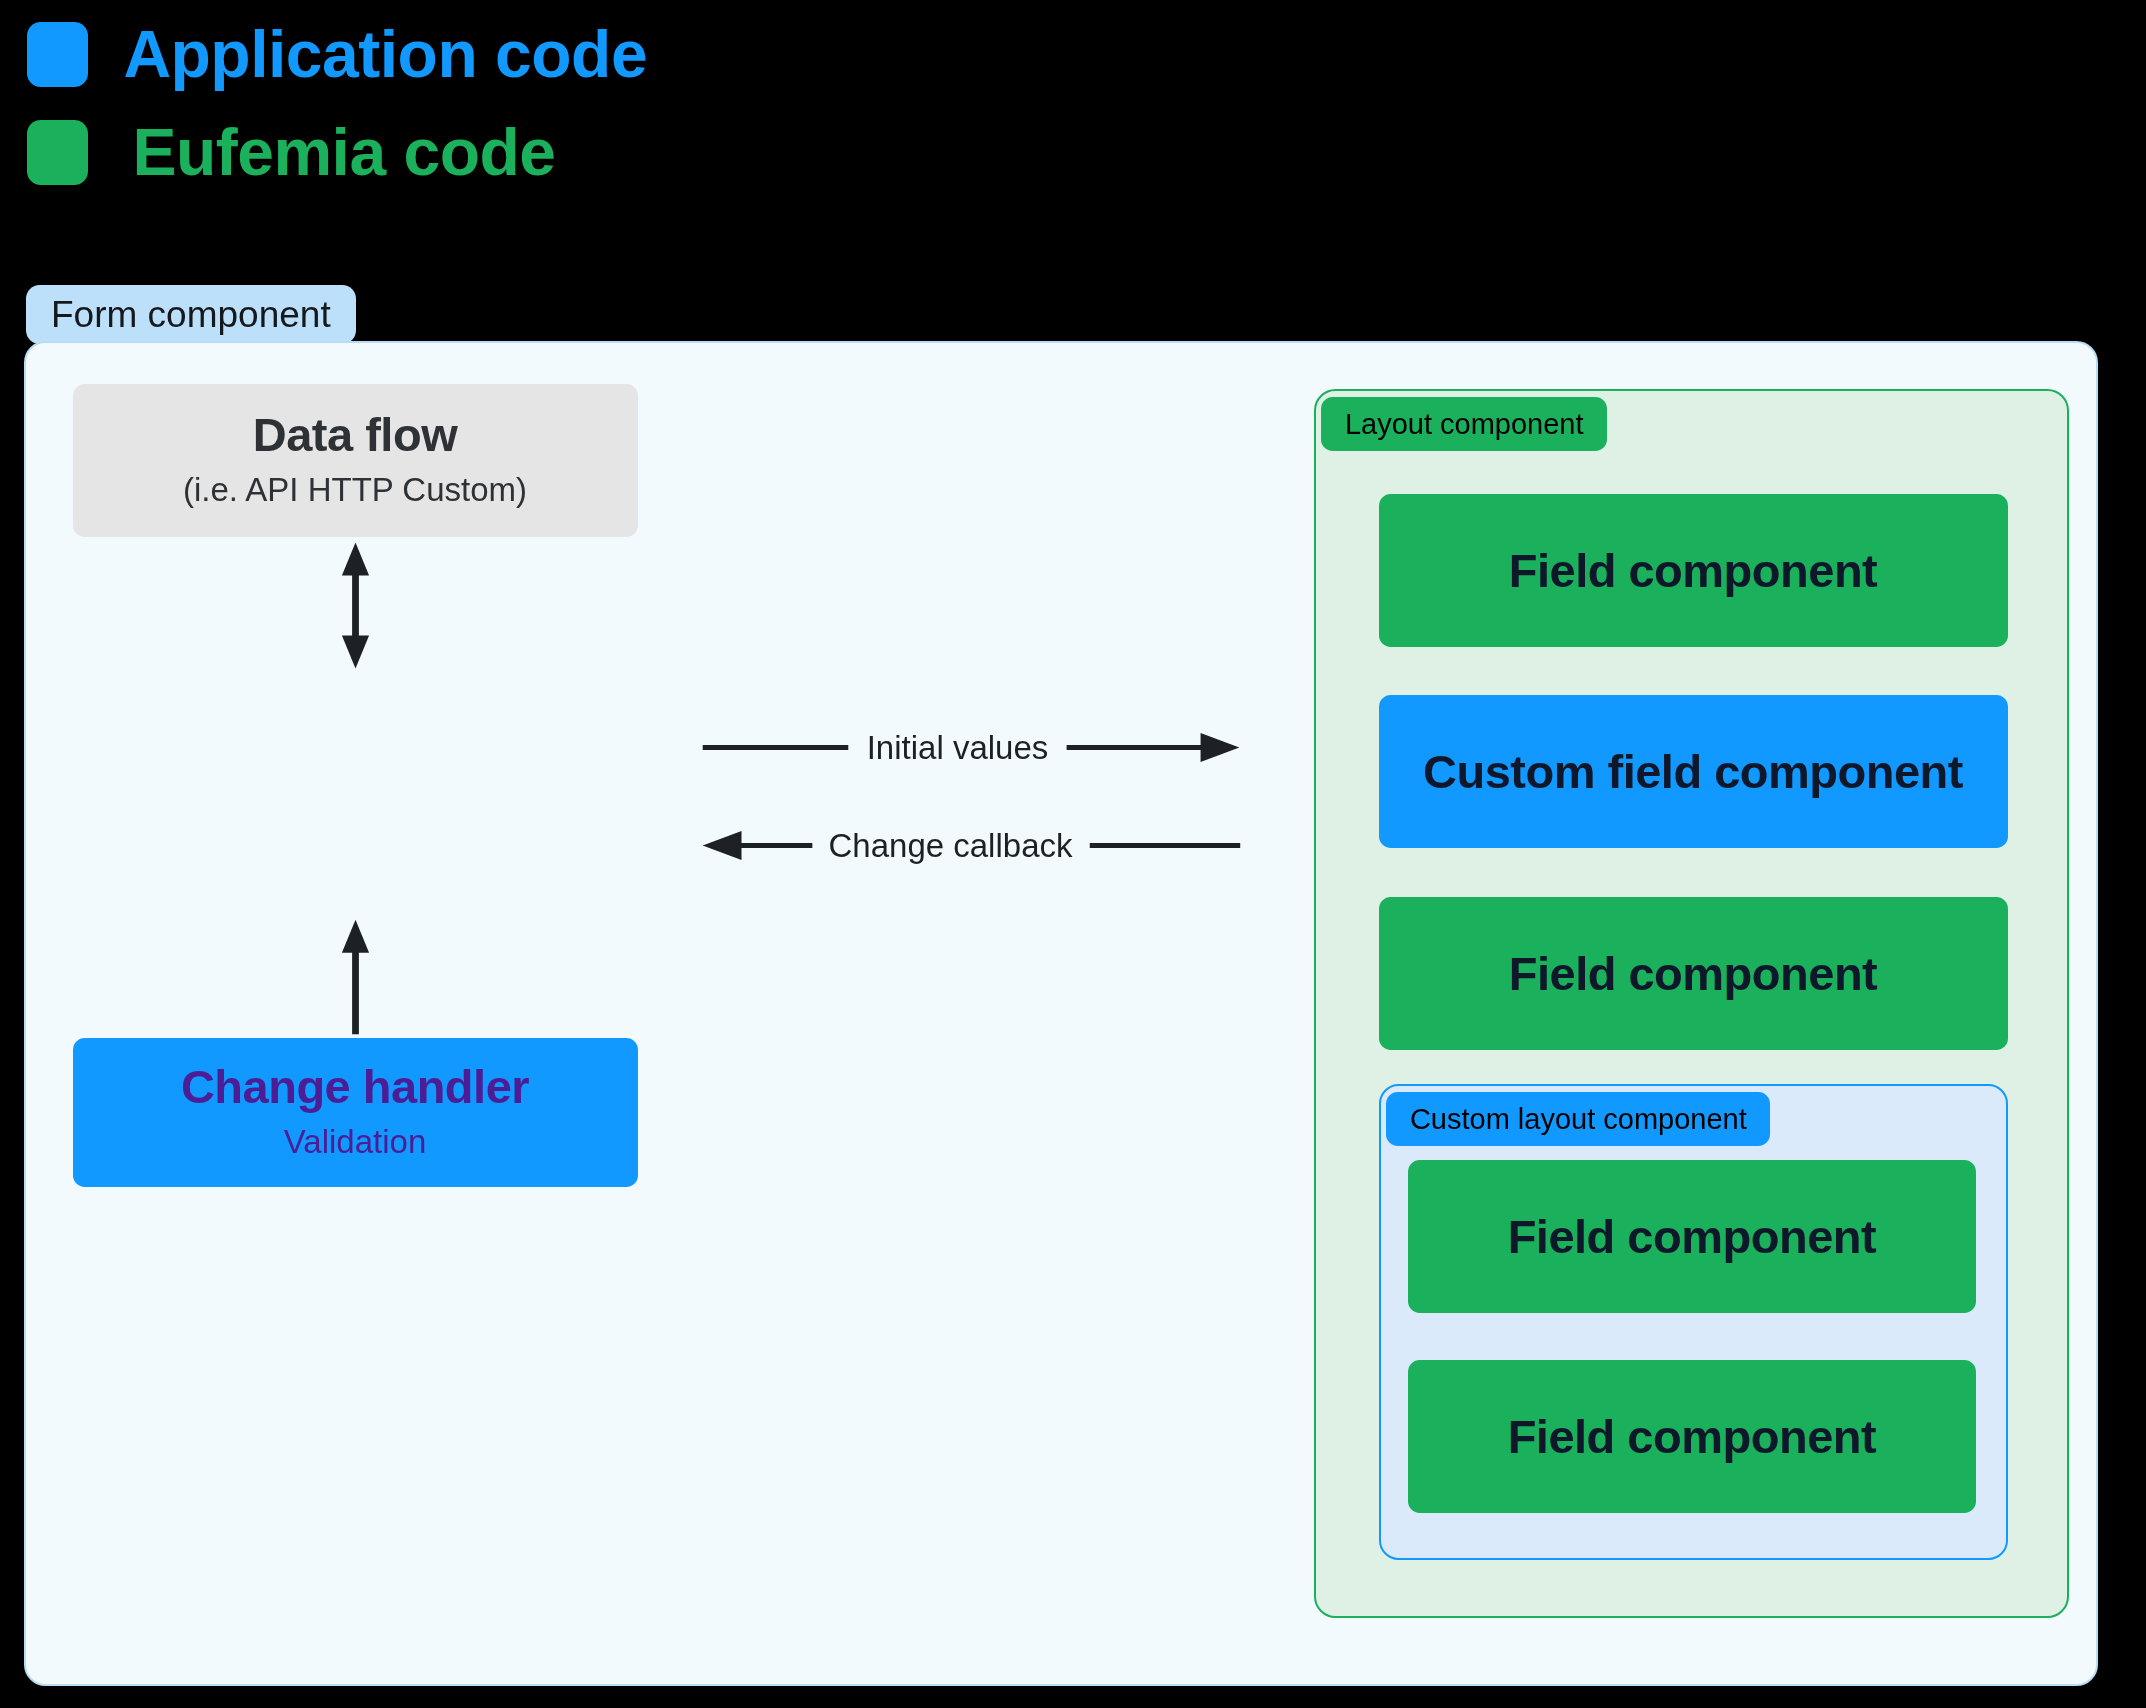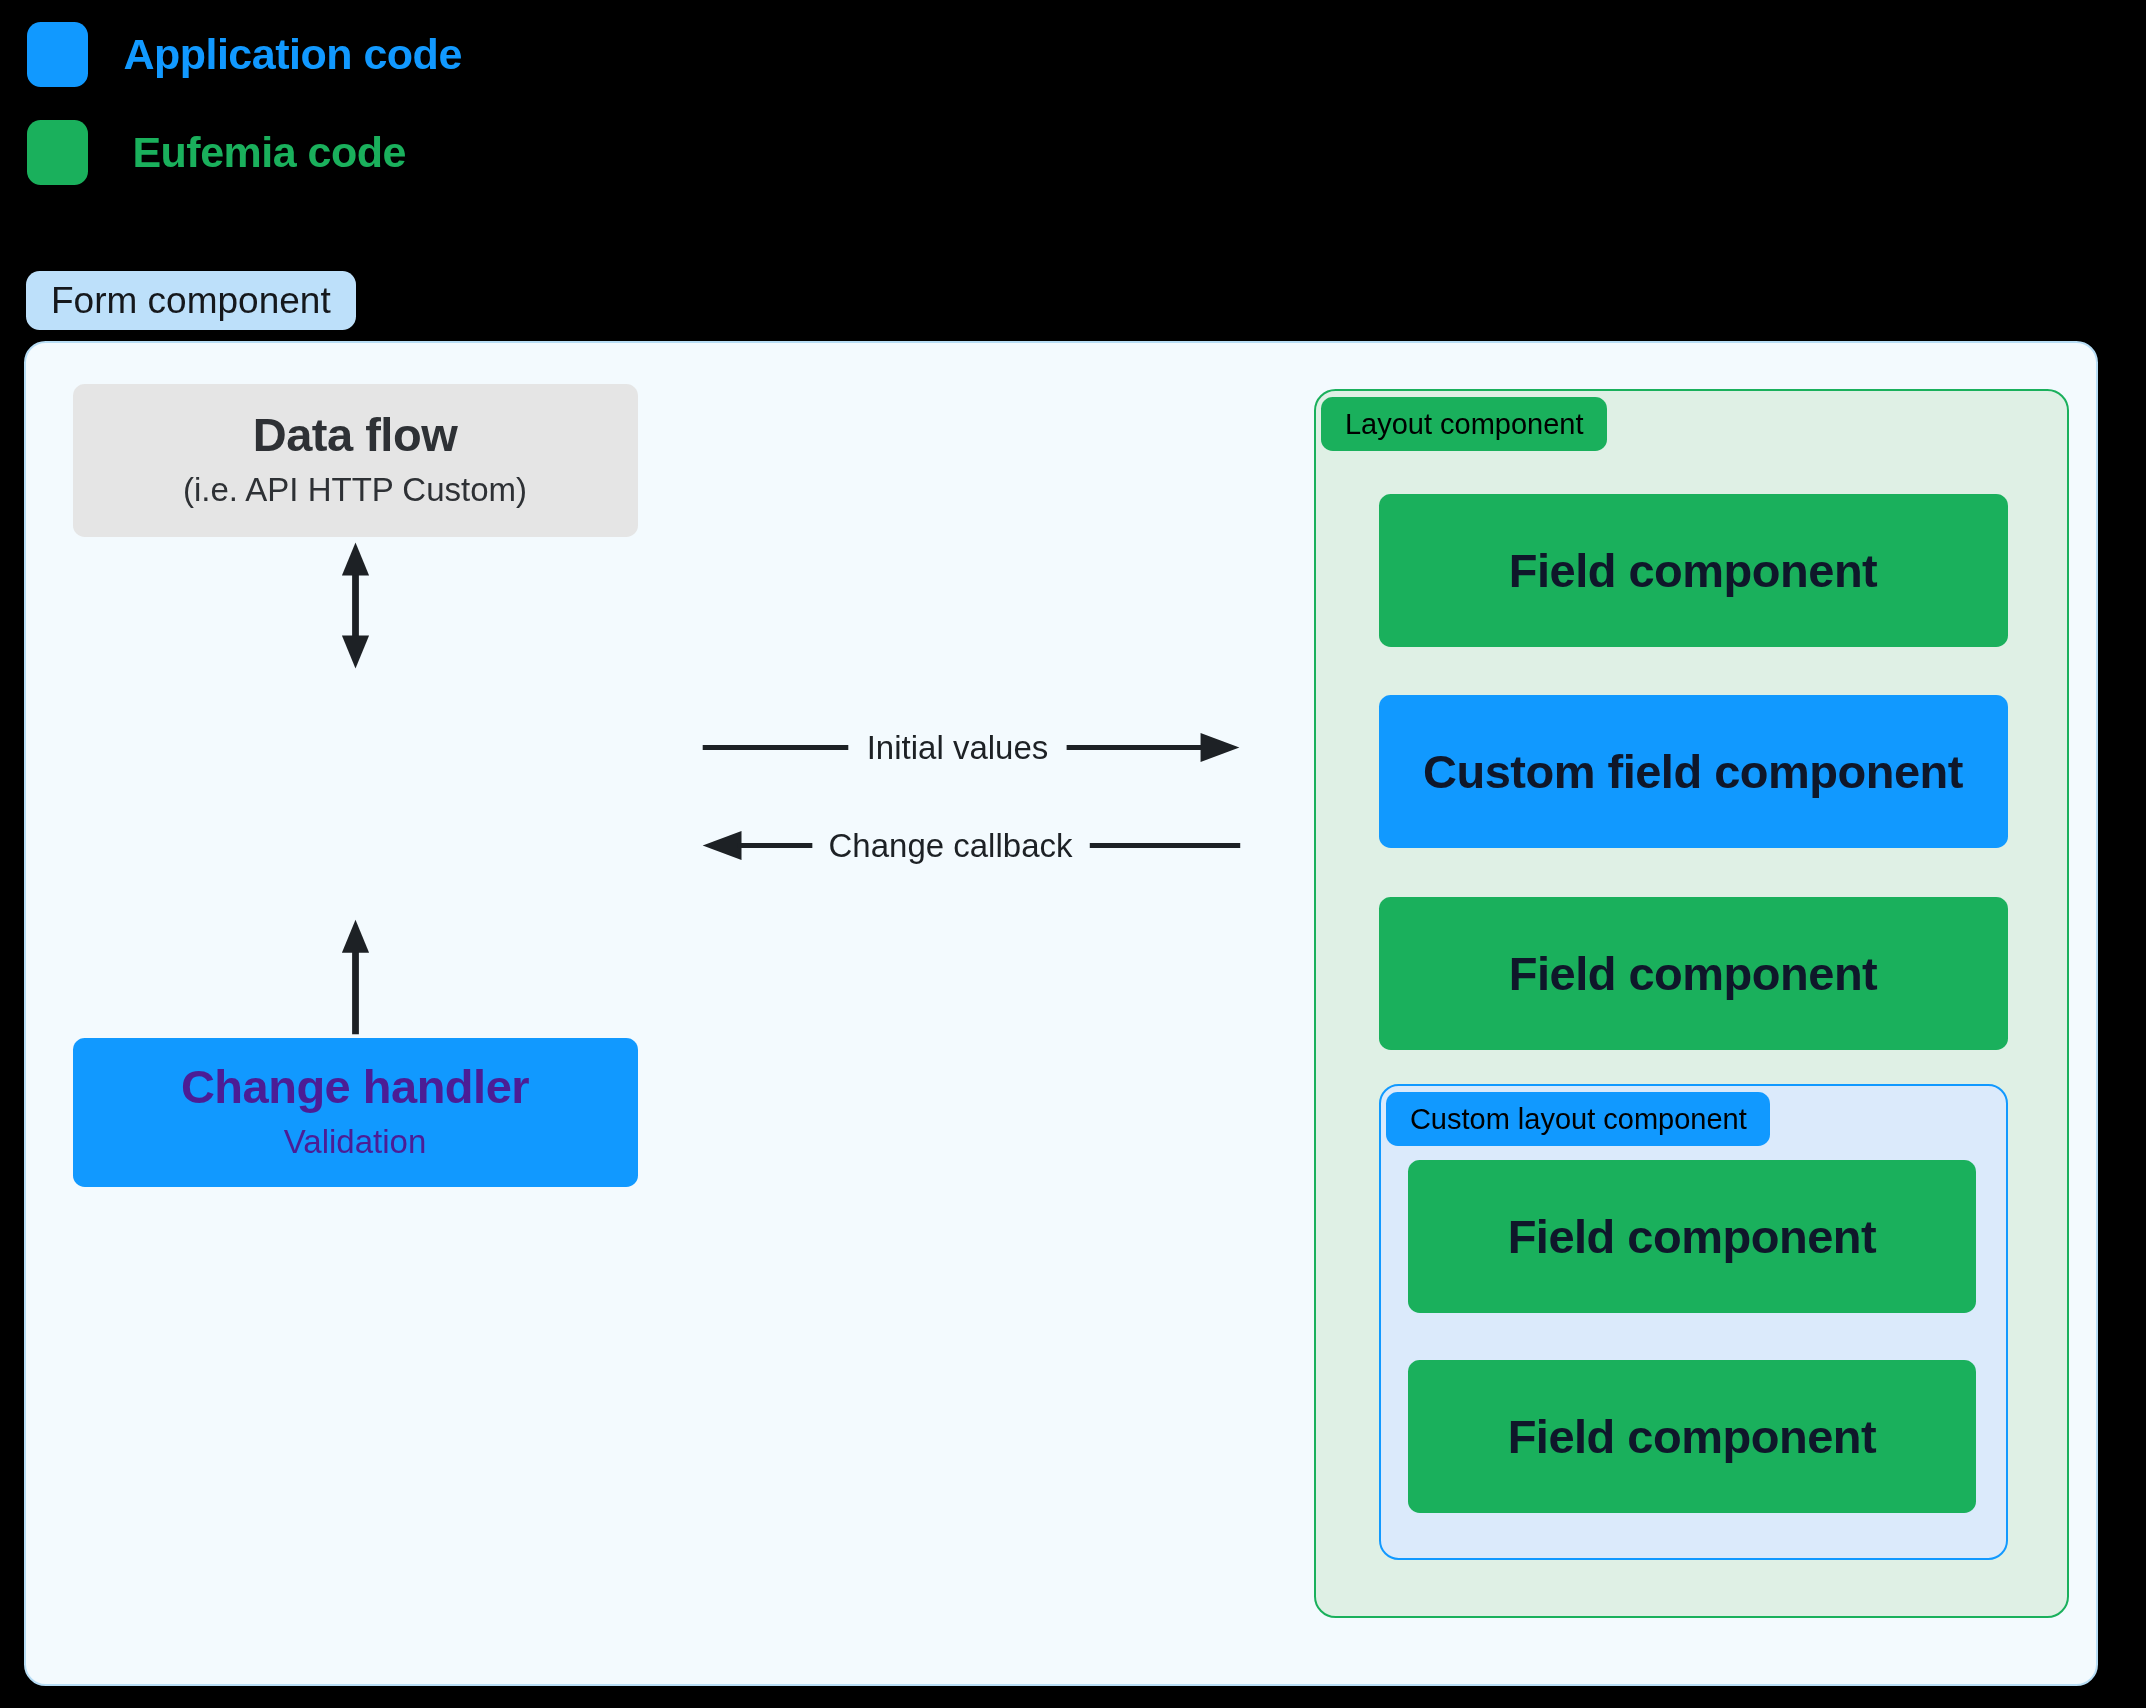--- a/index.html
+++ b/index.html
@@ -22,26 +22,26 @@
     font-family:"Liberation Sans","DejaVu Sans",sans-serif;
     position:relative;
     overflow:hidden;
   }
   
   .legend{position:absolute;left:27.4px;top:21.6px;}
   .legend-row{display:flex;align-items:center;margin-bottom:33px;height:65px;}
   .swatch{width:61px;height:65px;border-radius:13.7px;flex:0 0 auto;}
   .swatch.blue{background:var(--application-blue);}
   .swatch.green{background:var(--eufemia-green);}
-  .legend-label{margin-left:35px;font-size:43px;font-weight:600;letter-spacing:-0.5px;}
+  .legend-label{margin-left:35px;font-size:66px;font-weight:600;letter-spacing:-0.5px;}
   .legend-label.blue{color:var(--application-blue);}
   .legend-label.green{color:var(--eufemia-green);margin-left:44px;}
   
   .form-pill{
-    position:absolute;left:25.5px;top:271px;
+    position:absolute;left:25.5px;top:285px;
     background:var(--pill-blue-bg);color:#15181C;
     font-size:37px;line-height:1;padding:10.8px 25.5px;border-radius:13.7px;
     white-space:nowrap;
   }
   
   .form-container{
     position:absolute;left:23.5px;top:341px;width:2074px;height:1345px;
     background:var(--form-bg);
     border:2.9px solid var(--form-border);
     border-radius:21.6px;

